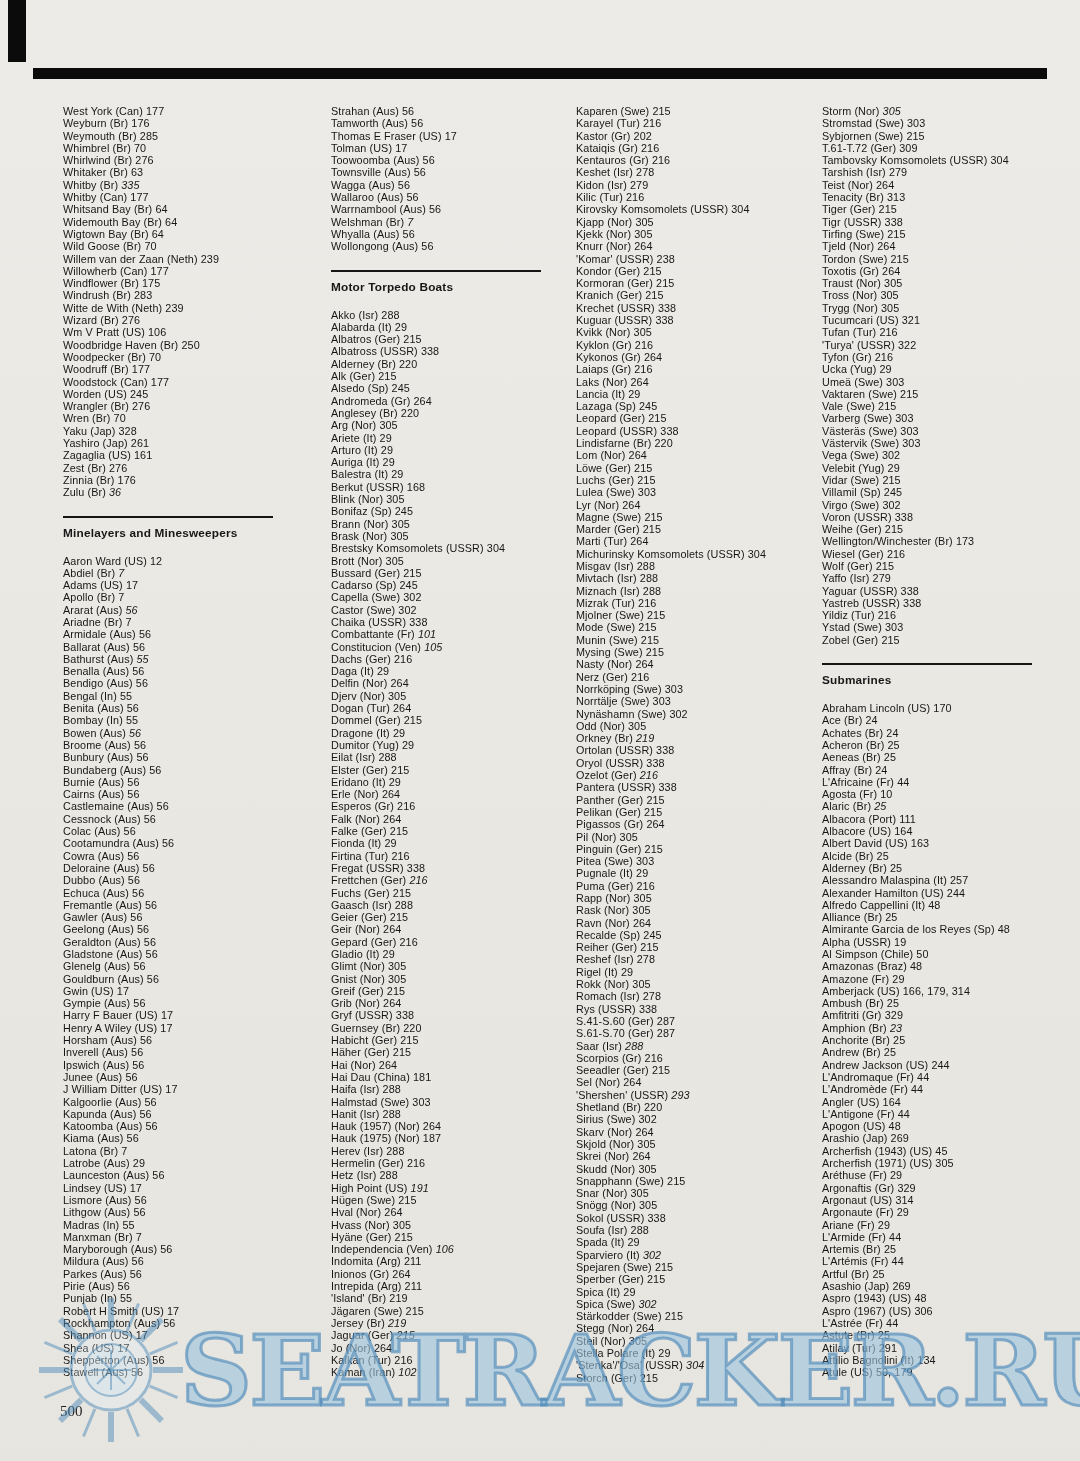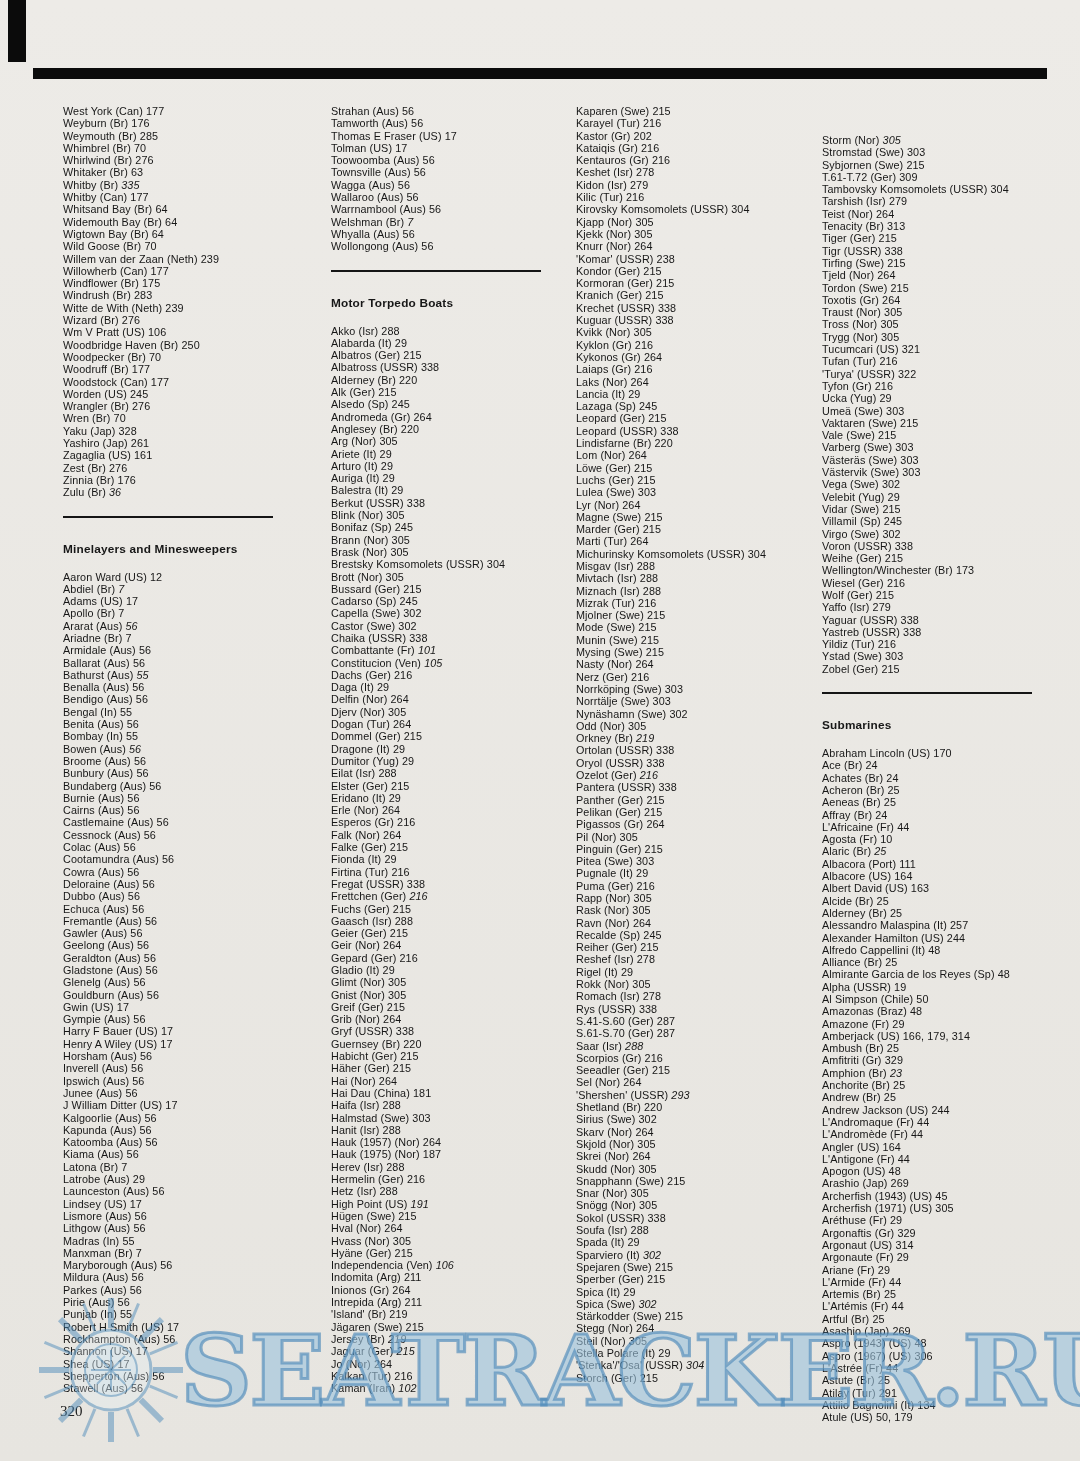--- a/index.html
+++ b/index.html
@@ -12,33 +12,33 @@
     color:#171717;
     overflow:hidden;
   }
   .left-mark { position:absolute; left:8px; top:0; width:18px; height:62px; background:#0b0b0b; }
   .top-bar   { position:absolute; left:33px; top:68px; width:1014px; height:11px; background:#0b0b0b; }
   .columns-wrap { position:absolute; inset:0; }
   .col { position:absolute; top:105px; width:218px; }
   .col:nth-child(1){ left:63px; }
   .col:nth-child(2){ left:331px; }
   .col:nth-child(3){ left:576px; }
-  .col:nth-child(4){ left:822px;margin-top:29px; }
+  .col:nth-child(4){ left:822px; }
   .entry {
     font-size:10.8px;
     line-height:12.3px;
     white-space:nowrap;
     letter-spacing:0.1px;
   }
   .entry i { font-style:italic; }
   .section-header {
     border-top:2px solid #151515;
     margin-top:17px;
     margin-bottom:15px;
-    padding-top:24px;
+    padding-top:8px;
     width:210px;
   }
   .section-title { font-weight:bold; font-size:11.8px; letter-spacing:0.2px; }
   .page-number {
     position:absolute; left:60px; top:1403px;
     font-family:"Liberation Serif", serif;
     font-size:15px; color:#222;
   }
   .watermark {
     position:absolute; left:36px; top:1290px;
@@ -198,21 +198,21 @@
         <div class="entry">Alderney (Br) 220</div>
         <div class="entry">Alk (Ger) 215</div>
         <div class="entry">Alsedo (Sp) 245</div>
         <div class="entry">Andromeda (Gr) 264</div>
         <div class="entry">Anglesey (Br) 220</div>
         <div class="entry">Arg (Nor) 305</div>
         <div class="entry">Ariete (It) 29</div>
         <div class="entry">Arturo (It) 29</div>
         <div class="entry">Auriga (It) 29</div>
         <div class="entry">Balestra (It) 29</div>
-        <div class="entry">Berkut (USSR) 338</div>
+        <div class="entry">Berkut (USSR) 168</div>
         <div class="entry">Blink (Nor) 305</div>
         <div class="entry">Bonifaz (Sp) 245</div>
         <div class="entry">Brann (Nor) 305</div>
         <div class="entry">Brask (Nor) 305</div>
         <div class="entry">Brestsky Komsomolets (USSR) 304</div>
         <div class="entry">Brott (Nor) 305</div>
         <div class="entry">Bussard (Ger) 215</div>
         <div class="entry">Cadarso (Sp) 245</div>
         <div class="entry">Capella (Swe) 302</div>
         <div class="entry">Castor (Swe) 302</div>
@@ -518,14 +518,14 @@
           <line x1="75" y1="55" x2="75" y2="95"></line>
           <line x1="55" y1="75" x2="95" y2="75"></line>
           <line x1="61" y1="61" x2="89" y2="89"></line>
           <line x1="89" y1="61" x2="61" y2="89"></line>
         </g>
       </g>
     </svg>
     <span class="wm-text">SEATRACKER.RU</span>
   </div>
 
-  <div class="page-number">320</div>
+  <div class="page-number">500</div>
 </div>
 
 </body></html>

